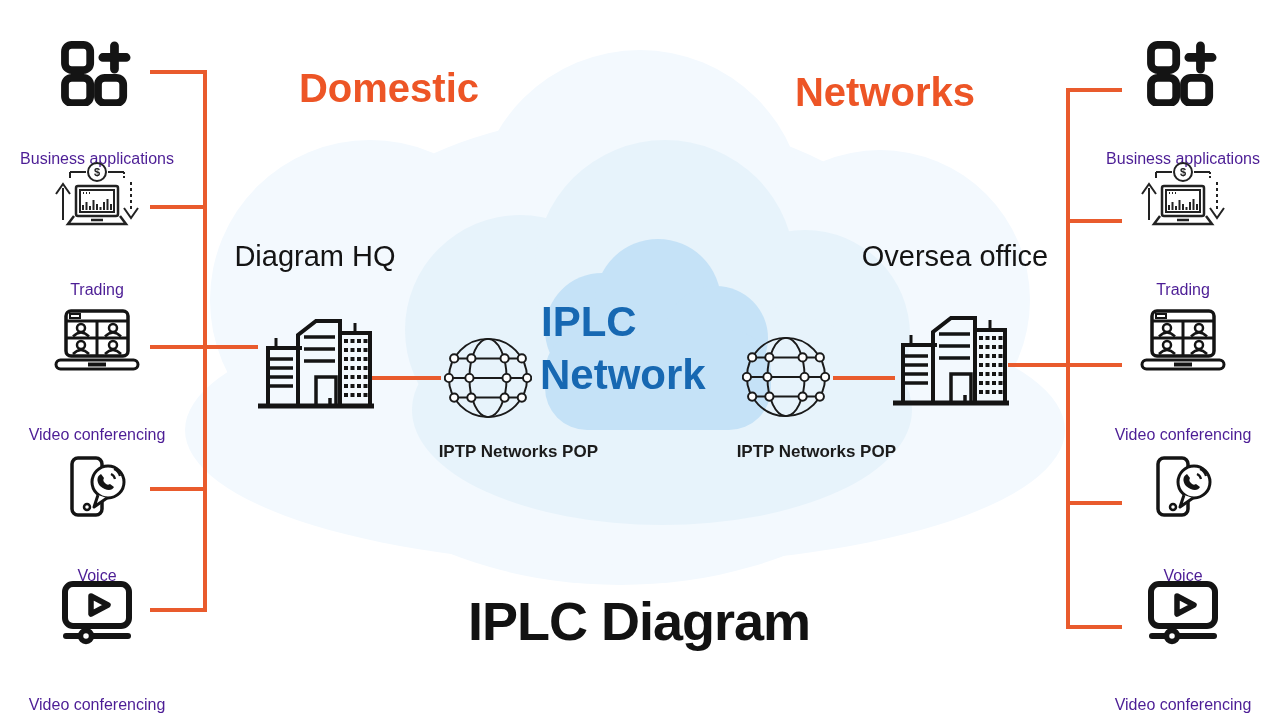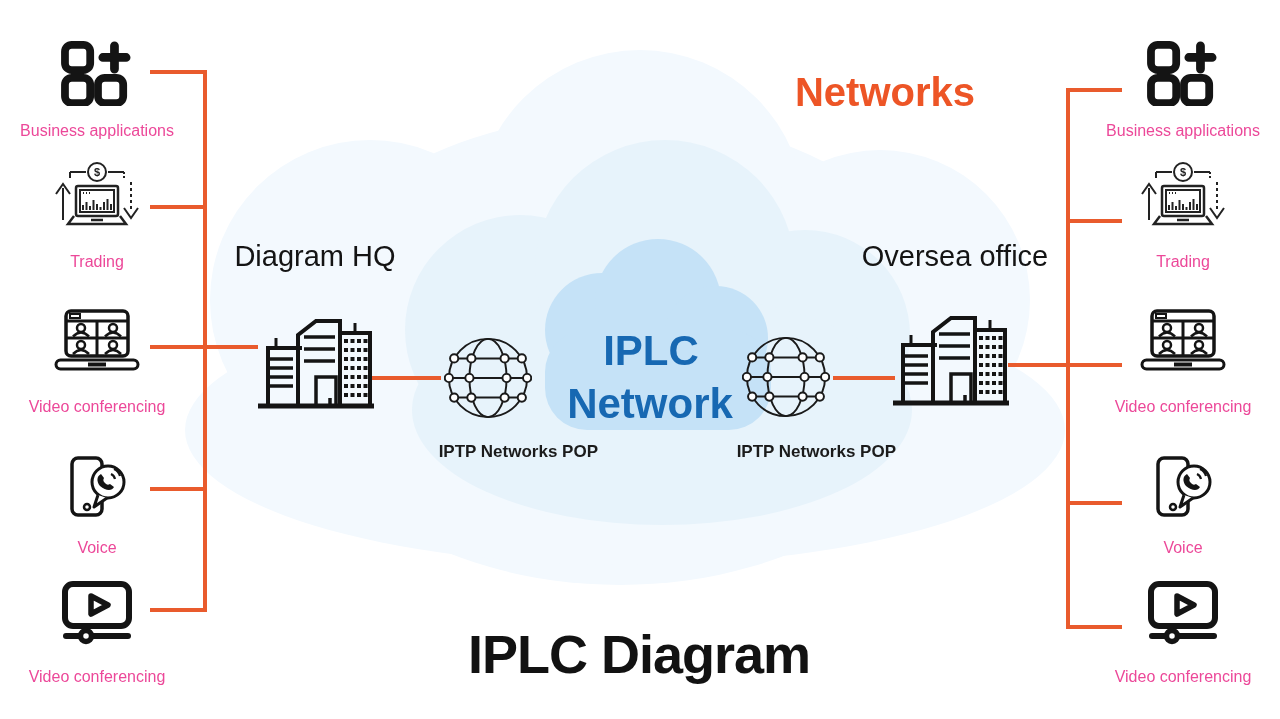--- a/index.html
+++ b/index.html
@@ -1,25 +1,25 @@
 <!DOCTYPE html>
 <html><head>
 <meta charset="utf-8">
 <style>
   html,body{margin:0;padding:0;background:#ffffff;}
   .stage{position:relative;width:1280px;height:719px;background:#ffffff;overflow:hidden;
          font-family:"Liberation Sans", sans-serif;color:#161616;}
   .abs{position:absolute;}
   .svc-label{position:absolute;width:190px;text-align:center;font-size:16px;font-weight:500;
-             color:#ec4899;letter-spacing:0;}
+             color:#4c1d95;letter-spacing:0;margin-top:28px;}
   .zone-heading{position:absolute;width:300px;text-align:center;font-size:40px;font-weight:700;
                 color:#ED5526;}
   .site-label{position:absolute;text-align:center;font-size:29px;font-weight:400;color:#141414;}
-  .cloud-word{position:absolute;width:220px;text-align:center;font-size:42px;font-weight:700;
-              color:#1768B2;margin-top:29px;}
+  .cloud-word{position:absolute;width:220px;text-align:left;font-size:42px;font-weight:700;
+              color:#1768B2;}
   .pop-label{position:absolute;width:220px;text-align:right;font-size:17px;font-weight:700;
              color:#1b1b1b;}
   .main-title{position:absolute;width:520px;text-align:center;font-size:54px;font-weight:700;
               color:#121212;letter-spacing:-1px;}
   svg{display:block;}
 </style>
 </head>
 <body>
 
 <div class="stage">
@@ -199,20 +199,21 @@
       <svg width="78" height="64" viewBox="0 0 78 64" fill="none" stroke="#141414">
         <rect x="7" y="3" width="64" height="42" rx="8" stroke-width="6"></rect>
         <path d="M33,15 L50,24 L33,33 Z" stroke-width="5.5" stroke-linejoin="round"></path>
         <path d="M8,55 H70" stroke-width="6" stroke-linecap="round"></path>
         <circle cx="28" cy="55" r="5.5" fill="#ffffff" stroke-width="5.5"></circle>
       </svg>
     </div>
     <div class="svc-label" style="left:18px;top:668px;">Video conferencing</div>
   </div>
 
+  <div class="zone-heading" style="left:239px;top:66px;">Domestic</div>
   <div class="zone-heading" style="left:735px;top:70px;">Networks</div>
 
   <div class="site-label" style="left:165px;top:240px;width:300px;">Diagram HQ</div>
   <div class="site-label" style="left:795px;top:240px;width:320px;">Oversea office</div>
 
   <div class="abs" style="left:258px;top:306px;">
     <svg width="116" height="104" viewBox="0 0 116 104" fill="none" stroke="#141414">
       <path d="M0,100 H116" stroke-width="5"></path>
       <path d="M10,100 V42 H44" stroke-width="4"></path>
       <path d="M18,42 V32" stroke-width="3"></path>
@@ -284,15 +285,15 @@
       </g>
     </svg>
   </div>
 
   <div class="pop-label" style="left:378px;top:442px;">IPTP Networks POP</div>
   <div class="pop-label" style="left:676px;top:442px;">IPTP Networks POP</div>
 
   <div class="cloud-word" style="left:541px;top:298px;">IPLC</div>
   <div class="cloud-word" style="left:540px;top:351px;">Network</div>
 
-  <div class="main-title" style="left:379px;top:590px;margin-top:33px;">IPLC Diagram</div>
+  <div class="main-title" style="left:379px;top:590px;">IPLC Diagram</div>
 
 </div>
 
 </body></html>

